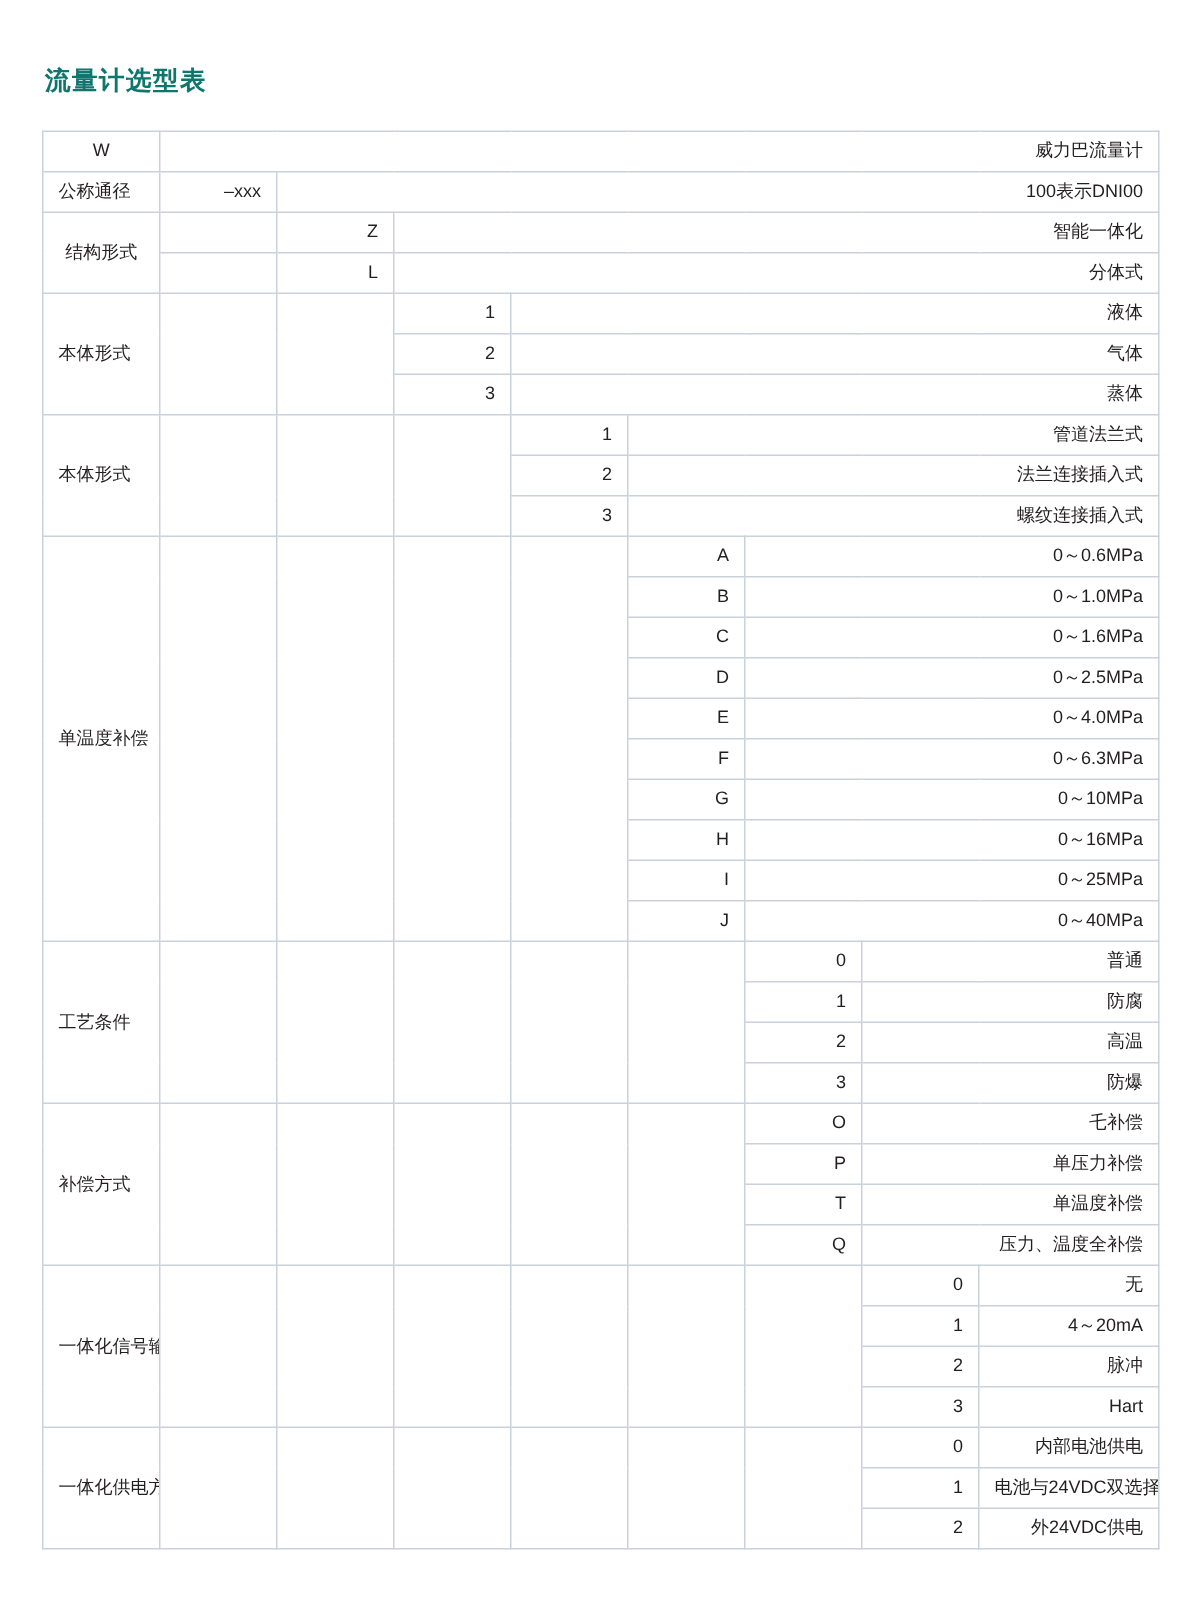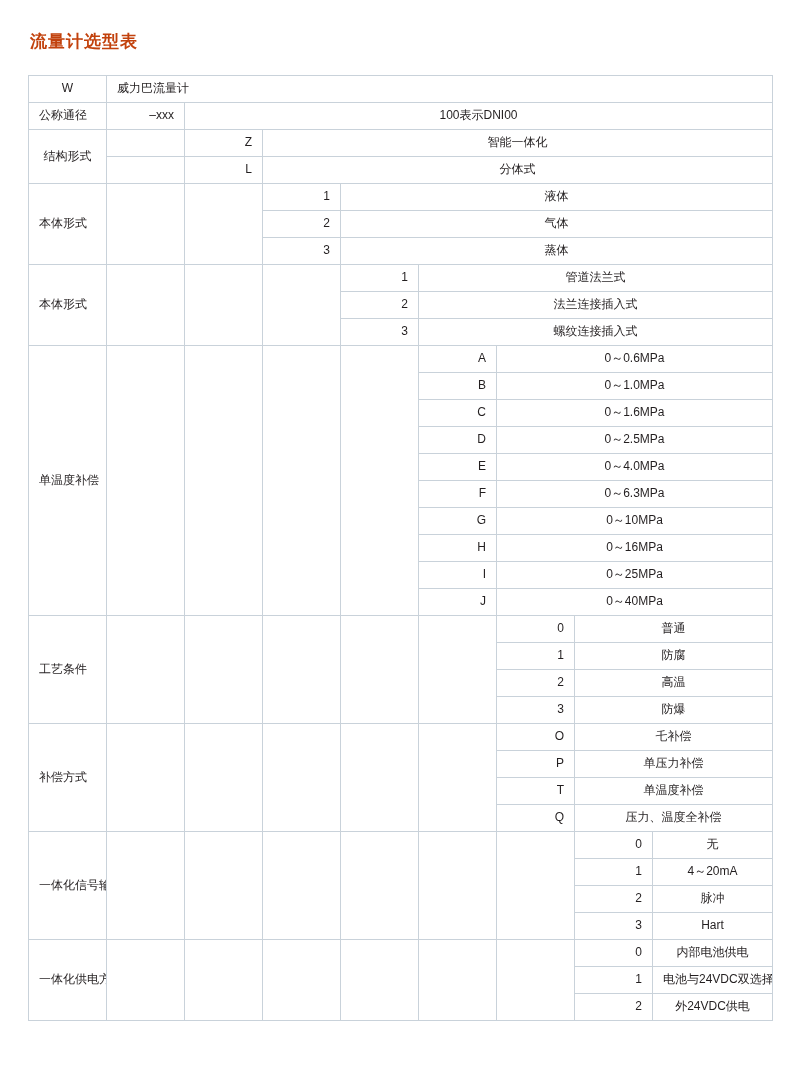--- a/index.html
+++ b/index.html
@@ -17,23 +17,23 @@
   .page {
     position: relative;
     width: 800px;
     height: 1066px;
     box-sizing: border-box;
     padding: 30px 28px 0 28px;
   }
   .page-title {
     font-size: 17px;
     font-weight: bold;
-    color: #c2410c;
+    color: #0f766e;
     letter-spacing: 1px;
-    margin: 0 0 22px 2px;
+    margin: 12px 0 22px 2px;
   }
   table.spec {
     width: 744px;
     border-collapse: collapse;
     table-layout: fixed;
     font-size: 12px;
   }
   table.spec td {
     border: 1px solid #c9d2da;
     padding: 0 10px;
@@ -47,41 +47,41 @@
     overflow: hidden;
   }
   td.hdr-code {
     background: #e7eff7;
     text-align: center;
     font-weight: normal;
     height: 28px;
   }
   td.hdr-name {
     background: #e7eff7;
-    text-align: left;
+    text-align: right;
     height: 28px;
     margin-left: 47px;
   }
   td.rowlabel {
     text-align: left;
     padding-left: 12px;
     margin-left: 40px;
   }
   td.code {
     text-align: right;
   }
   td.blank {
     border-top: none;
     border-bottom: none;
     border-left: none;
     border-right: none;
     background: #ffffff;
   }
   td.desc {
-    text-align: center;
+    text-align: right;
   }
   td.nb-bottom {
     border-bottom: none;
     text-align: center;
   }
 </style>
 </head>
 <body>
 
 <div class="page">

